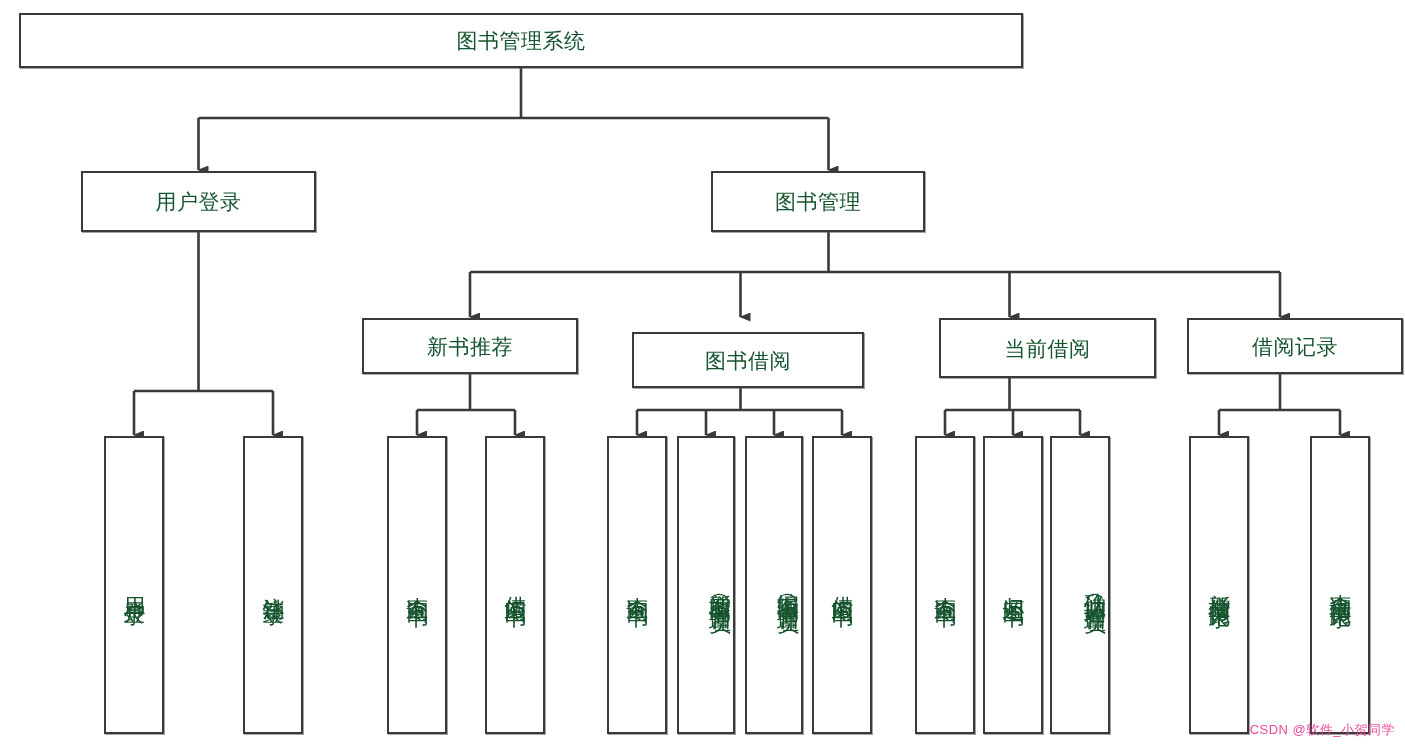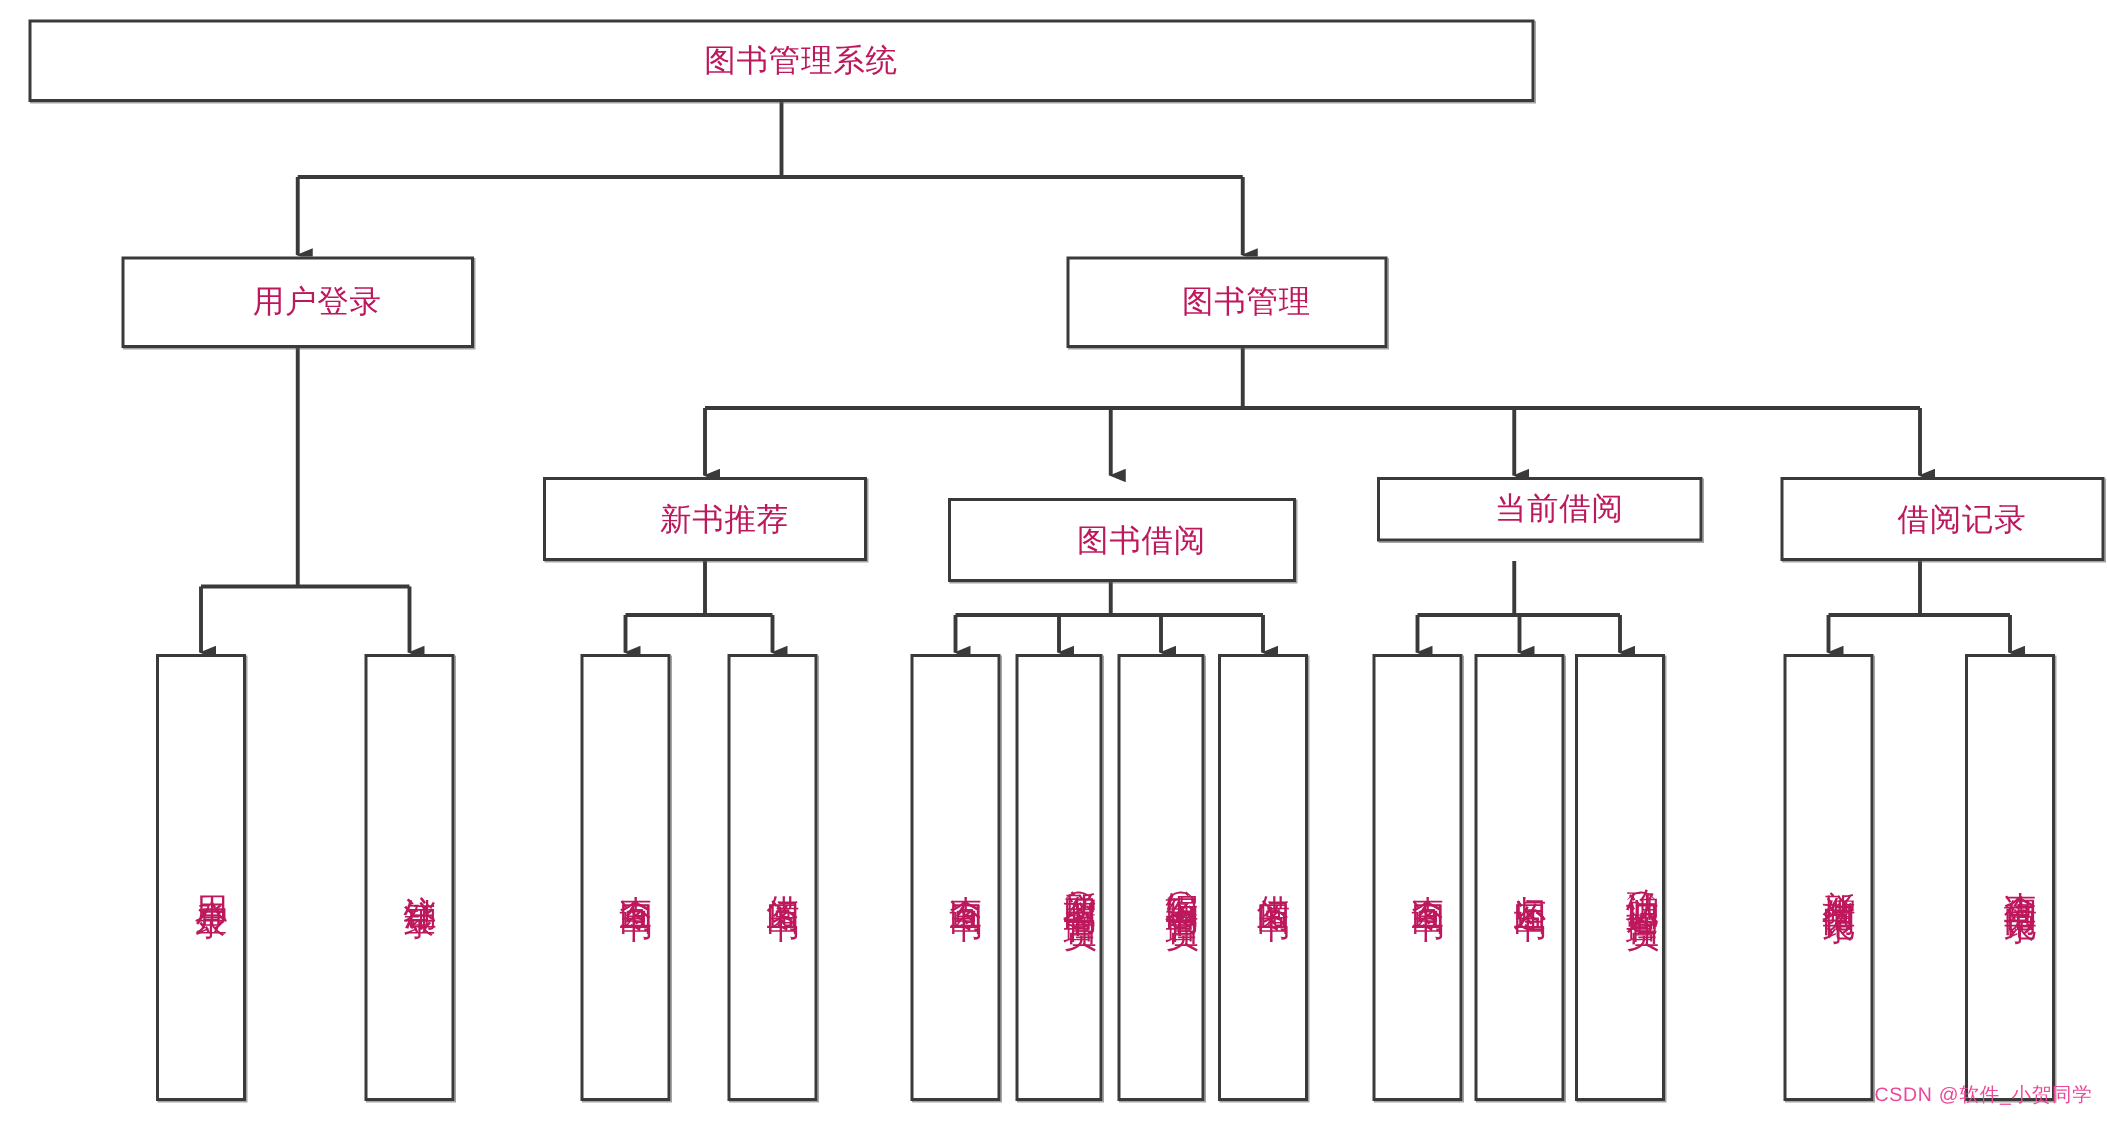--- a/index.html
+++ b/index.html
@@ -31,24 +31,23 @@
   }
   .node-label {
     position: absolute;
     left: 0;
     top: 0;
     width: 100%;
     height: 100%;
     display: flex;
     align-items: center;
     justify-content: center;
-    color: #be185d;
+    color: #14532d;
     letter-spacing: 0.5px;
     white-space: nowrap;
-    padding-left: 13px;
   }
   .node-box.horiz .node-label {
     font-size: 21px;
     line-height: 1;
   }
   .node-box.vert .node-label {
     writing-mode: vertical-rl;
     text-orientation: upright;
     font-size: 22px;
     line-height: 1.22;
@@ -136,21 +135,21 @@
       </div>
       <div class="node-box horiz" style="left: 711px; top: 171px; width: 214px; height: 61px;">
         <div class="node-label">图书管理</div>
       </div>
       <div class="node-box horiz" style="left: 362px; top: 318px; width: 216px; height: 56px;">
         <div class="node-label">新书推荐</div>
       </div>
       <div class="node-box horiz" style="left: 632px; top: 332px; width: 232px; height: 56px; text-decoration: underline;">
         <div class="node-label">图书借阅</div>
       </div>
-      <div class="node-box horiz" style="left: 918px; top: 318px; width: 217px; height: 43px;">
+      <div class="node-box horiz" style="left: 939px; top: 318px; width: 217px; height: 60px;">
         <div class="node-label">当前借阅</div>
       </div>
       <div class="node-box horiz" style="left: 1172px; top: 318px; width: 216px; height: 56px; margin-left: 15px;">
         <div class="node-label">借阅记录</div>
       </div>
       <div class="node-box vert center-text" style="left: 104px; top: 436px; width: 60px; height: 298px;">
         <div class="node-label">用户登录</div>
       </div>
       <div class="node-box vert center-text" style="left: 243px; top: 436px; width: 60px; height: 298px;">
         <div class="node-label">注销登录</div>

